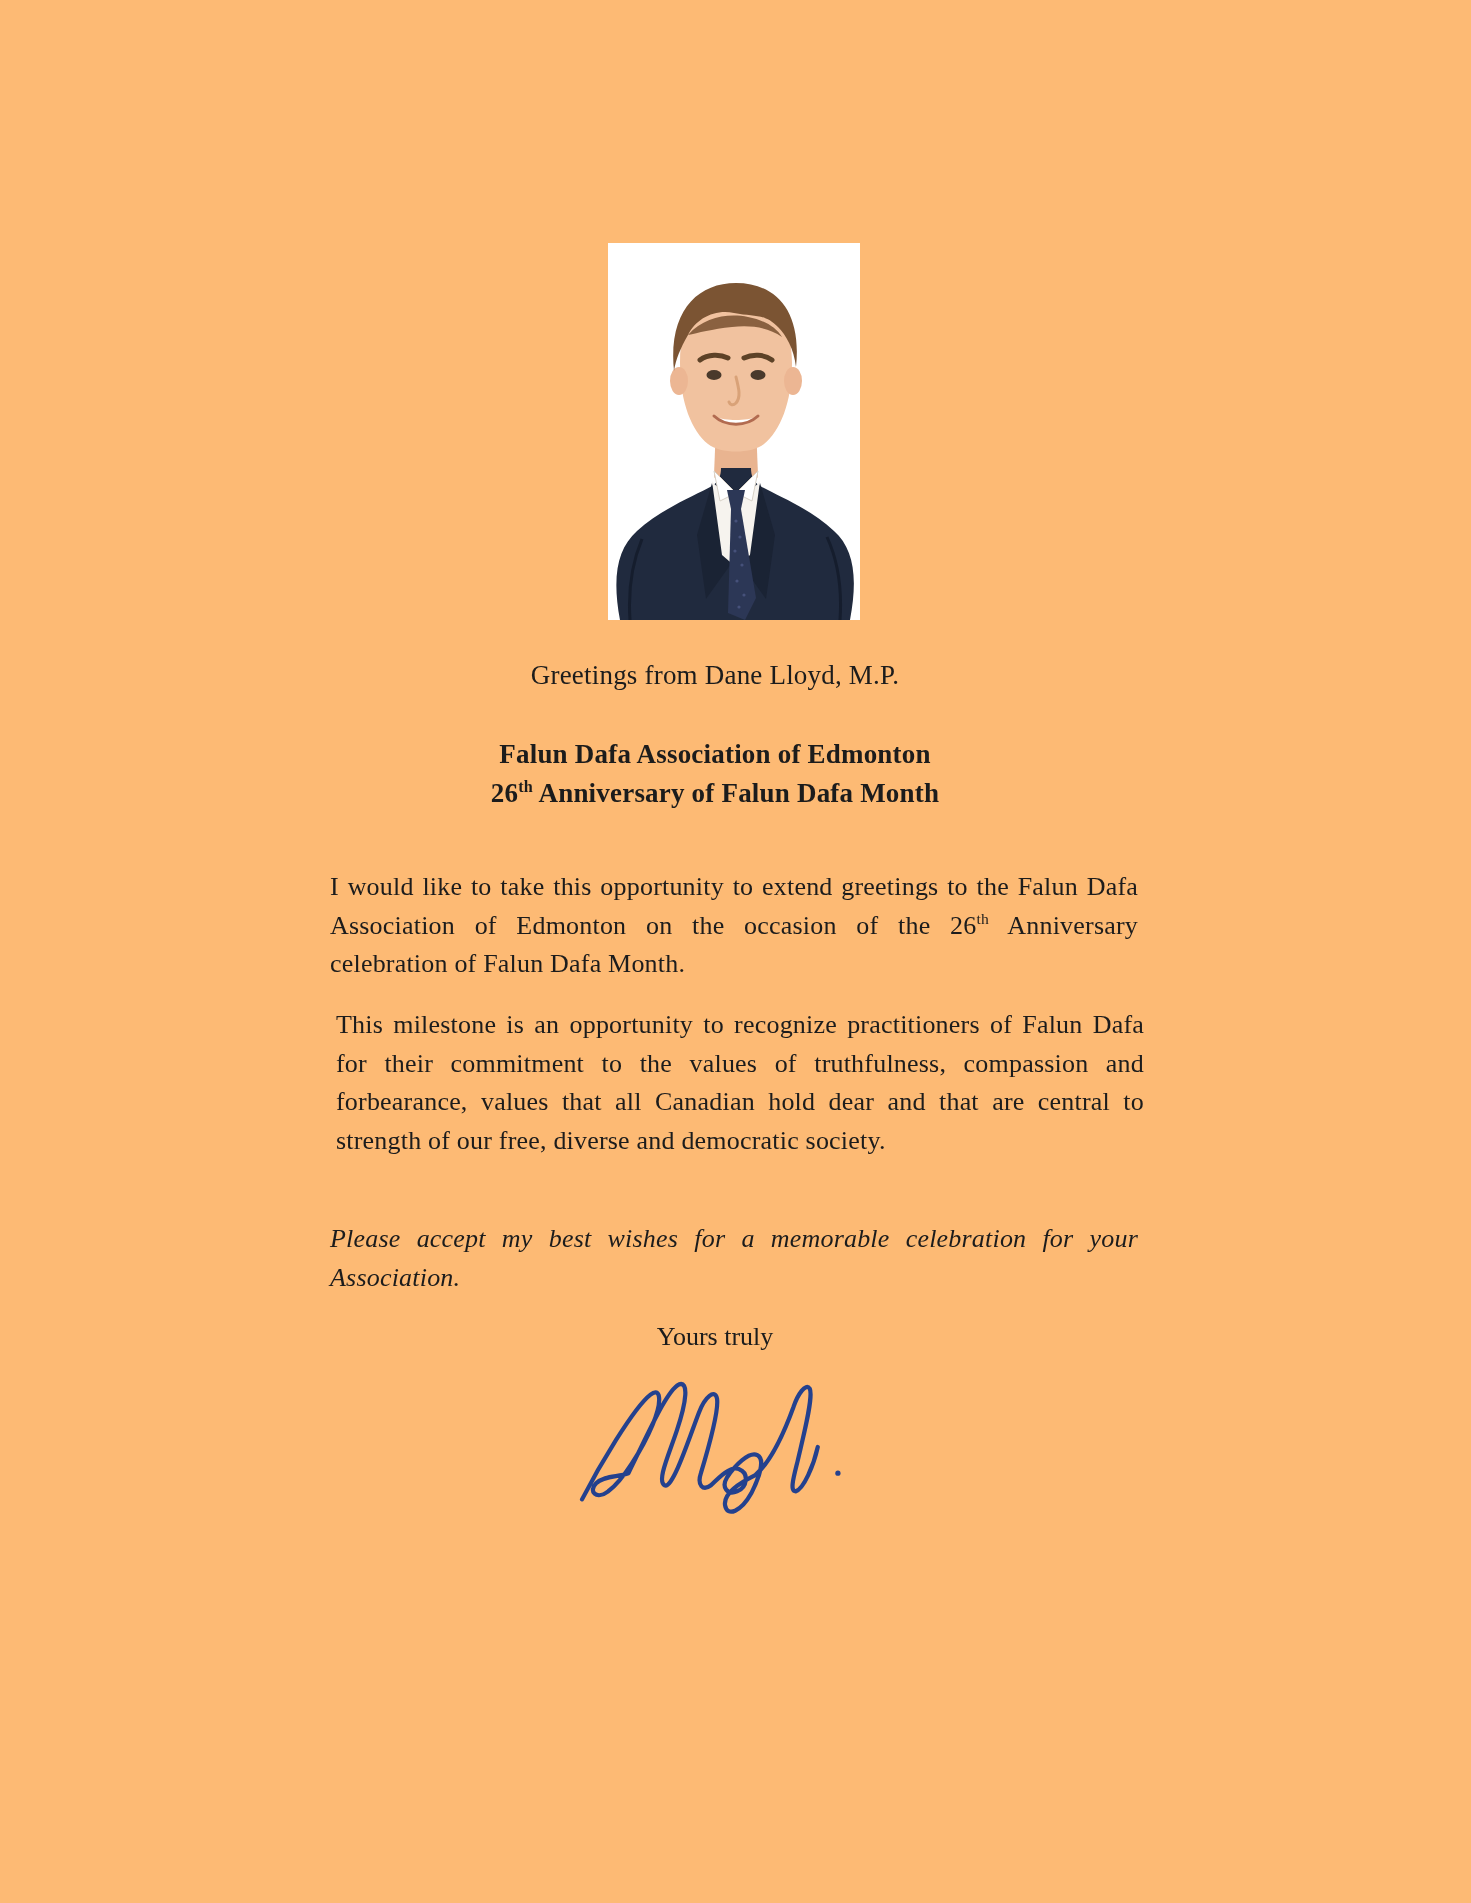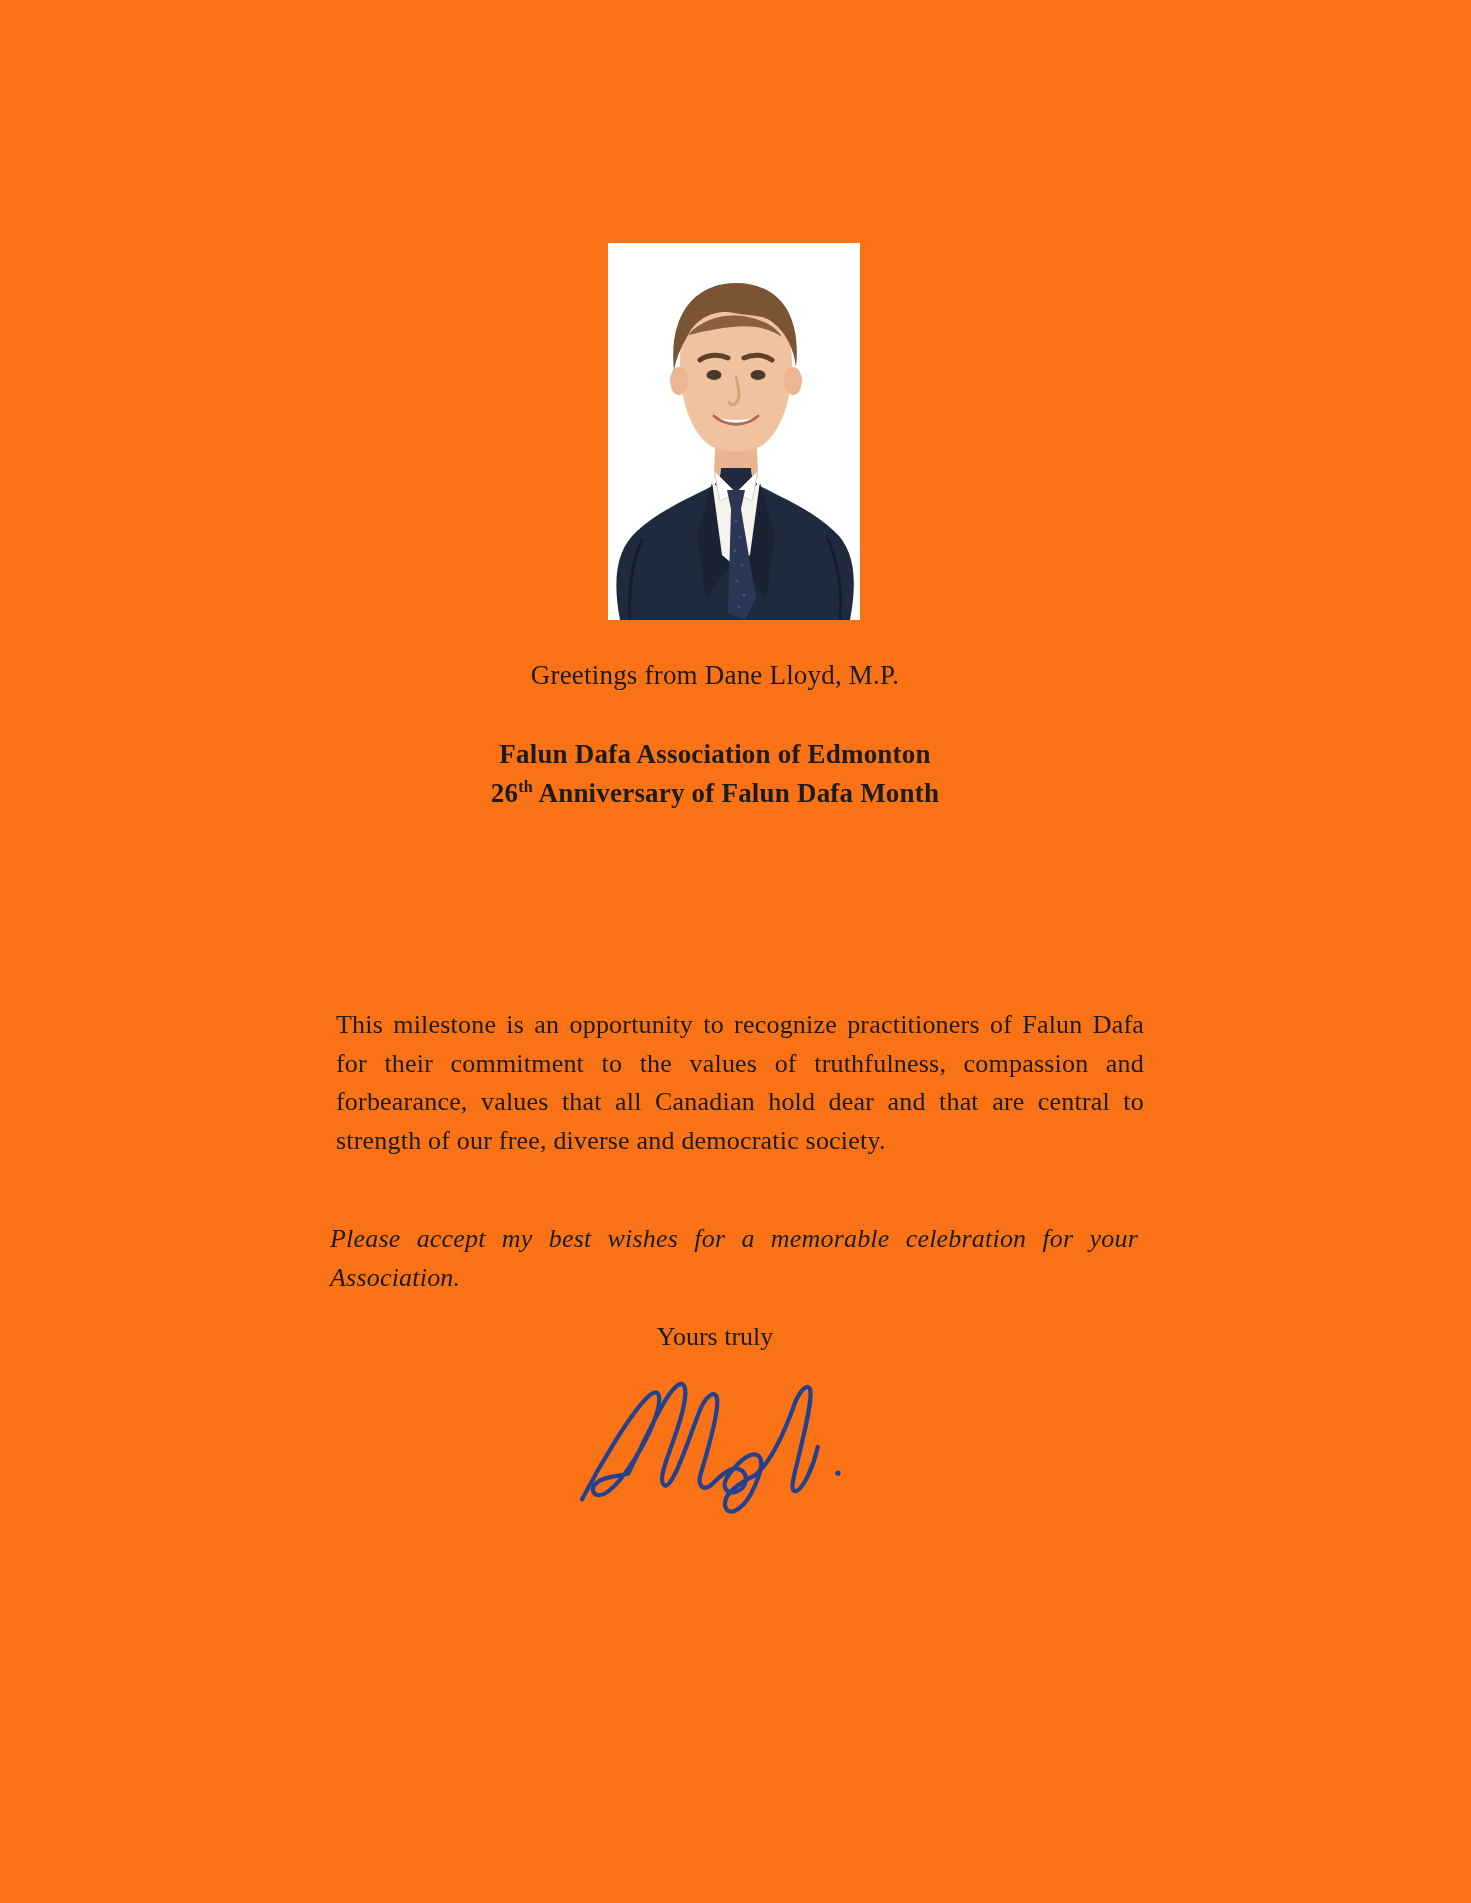--- a/index.html
+++ b/index.html
@@ -1,20 +1,20 @@
 <!DOCTYPE html>
 <html><head>
 <meta charset="utf-8">
 <style>
   html, body { margin: 0; padding: 0; background: #ffffff; }
   .page {
     position: relative;
     width: 1471px;
     height: 1903px;
-    background: #f97316;
+    background: #fdba74;
     font-family: "Liberation Serif", "DejaVu Serif", serif;
     color: #1c1c1c;
     overflow: hidden;
   }
   .photo {
     position: absolute;
     left: 608px;
     top: 243px;
     width: 252px;
     height: 377px;
@@ -125,20 +125,21 @@
     </svg>
   </div>
 
   <div class="greeting">Greetings from Dane Lloyd, M.P.</div>
 
   <div class="title-block">
     <div>Falun Dafa Association of Edmonton</div>
     <div><span>26</span><sup>th</sup><span> Anniversary of Falun Dafa Month</span></div>
   </div>
 
+  <p class="body-para p1"><span>I would like to take this opportunity to extend greetings to the Falun Dafa Association of Edmonton on the occasion of the 26</span><sup>th</sup><span> Anniversary celebration of Falun Dafa Month.</span></p>
 
   <p class="body-para p2">This milestone is an opportunity to recognize practitioners of Falun Dafa for their commitment to the values of truthfulness, compassion and forbearance, values that all Canadian hold dear and that are central to strength of our free, diverse and democratic society.</p>
 
   <p class="body-para p3">Please accept my best wishes for a memorable celebration for your Association.</p>
 
   <div class="closing">Yours truly</div>
 
   <div class="signature-wrap">
     <svg viewBox="0 0 270 148" aria-hidden="true">
       <g stroke="#24418e" stroke-width="4.2" fill="none" stroke-linecap="round" stroke-linejoin="round">

